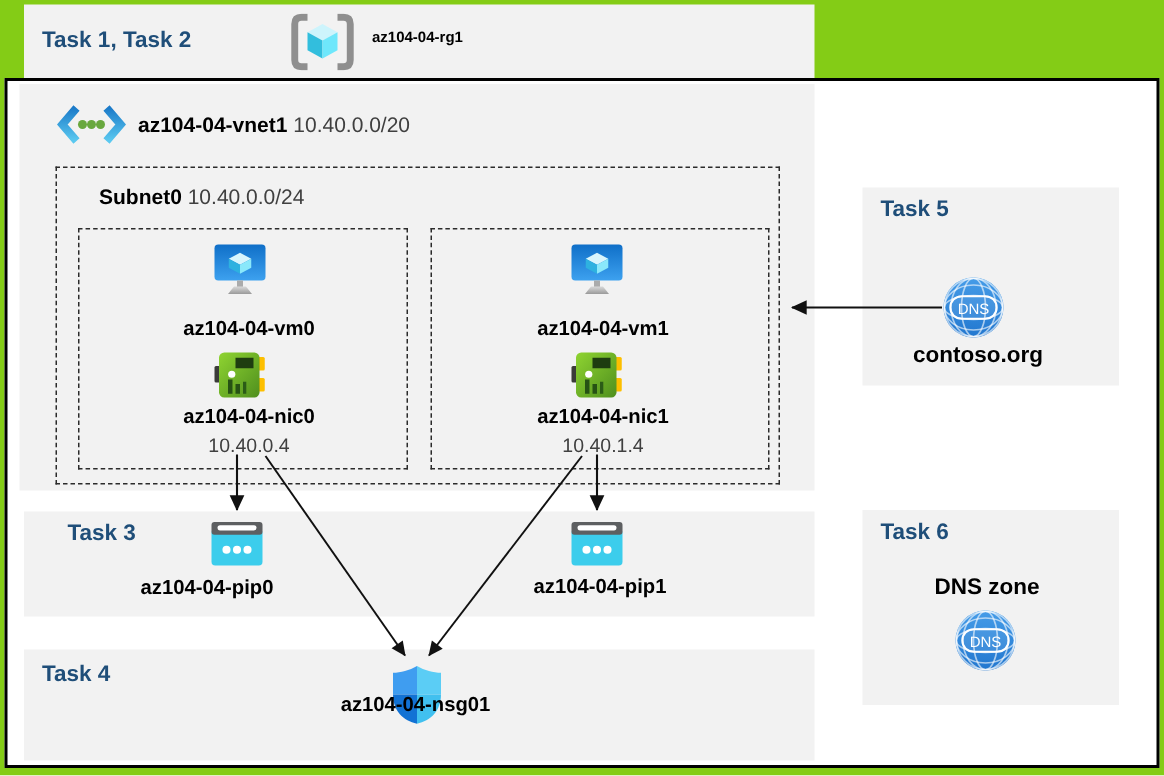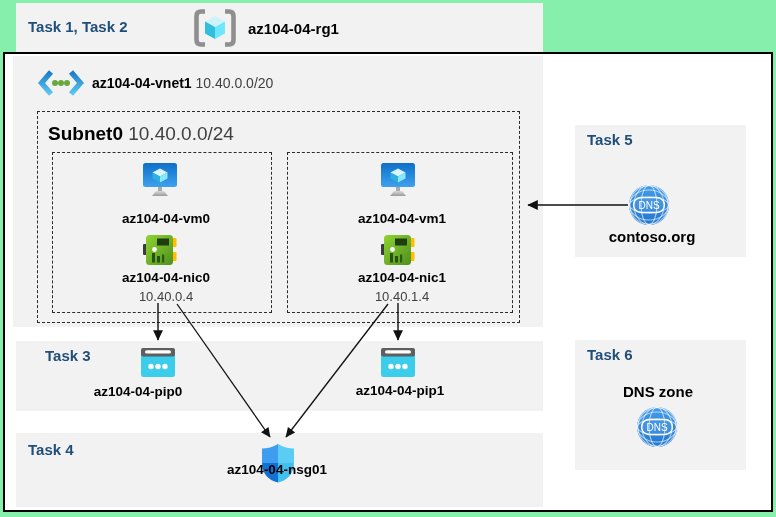--- a/index.html
+++ b/index.html
@@ -1,17 +1,17 @@
 <!DOCTYPE html>
 <html><head>
 <meta charset="utf-8">
 <style>
   html,body{margin:0;padding:0;background:#fff;}
   #canvas{
-    position:relative;width:776px;height:517px;overflow:hidden;background:#86efac;
+    position:relative;width:776px;height:517px;overflow:hidden;background:#84cc16;
     font-family:"Liberation Sans",sans-serif;color:#000;
   }
   .panel{position:absolute;background:#f2f2f2;}
   .outer-frame{position:absolute;left:3px;top:52px;width:770px;height:460px;
     border:2px solid #000;box-sizing:border-box;background:#fff;}
   .dashed{position:absolute;border:1px dashed #2b2b2b;box-sizing:border-box;}
   .task-label{position:absolute;font-size:15px;font-weight:700;color:#1f4e79;white-space:nowrap;}
   .clabel{position:absolute;transform:translateX(-50%);white-space:nowrap;
     font-size:13.5px;font-weight:700;color:#000;text-align:right;}
   .dim{font-weight:400;color:#404040;}
@@ -36,21 +36,21 @@
 
   <div class="icon" style="left:193px;top:9px;">
     <svg width="44" height="38" viewBox="0 0 44 38">
       <path d="M12 2.5 H8 Q3.5 2.5 3.5 7 V31 Q3.5 35.5 8 35.5 H12" fill="none" stroke="#8f8f8f" stroke-width="4.6"></path>
       <path d="M32 2.5 H36 Q40.5 2.5 40.5 7 V31 Q40.5 35.5 36 35.5 H32" fill="none" stroke="#8f8f8f" stroke-width="4.6"></path>
       <polygon points="22,7 32,12.5 22,18 12,12.5" fill="#cdf4fc"></polygon>
       <polygon points="12,12.5 22,18 22,30 12,24.5" fill="#32bedd"></polygon>
       <polygon points="32,12.5 22,18 22,30 32,24.5" fill="#6ee7fb"></polygon>
     </svg>
   </div>
-  <div class="hdr-row" style="left:248px;top:20px;font-size:15px;">az104-04-rg1</div>
+  <div class="hdr-row" style="left:248px;top:20px;font-size:10px;">az104-04-rg1</div>
 
   <div class="panel" style="left:13px;top:56px;width:530px;height:271px;"></div>
 
   <div class="icon" style="left:38px;top:69px;">
     <svg width="46" height="28" viewBox="0 0 46 28">
       <defs>
         <linearGradient id="chg" x1="0" y1="0" x2="0" y2="1">
           <stop offset="0" stop-color="#1c7bc9"></stop>
             <stop offset="1" stop-color="#5bc9f0"></stop>
         </linearGradient>
@@ -64,21 +64,21 @@
   </div>
   <div class="hdr-row" style="left:92px;top:75px;">
     <span>az104-04-vnet1</span>
     <span class="dim">10.40.0.0/20</span>
   </div>
 
   <div class="dashed" style="left:37px;top:111px;width:483px;height:212px;"></div>
   <div class="dashed" style="left:52px;top:152px;width:220px;height:161px;"></div>
   <div class="dashed" style="left:287px;top:152px;width:226px;height:161px;"></div>
 
-  <div class="hdr-row" style="left:48px;top:123px;font-size:19px;">
+  <div class="hdr-row" style="left:66px;top:123px;font-size:14px;">
     <span>Subnet0</span>
     <span class="dim">10.40.0.0/24</span>
   </div>
 
   <div class="icon" style="left:142px;top:162px;">
     <svg width="36" height="40" viewBox="0 0 36 40">
       <defs>
         <linearGradient id="vmg" x1="0" y1="0" x2="0" y2="1">
           <stop offset="0" stop-color="#0f6fc8"></stop>
             <stop offset="1" stop-color="#3da1ef"></stop>

